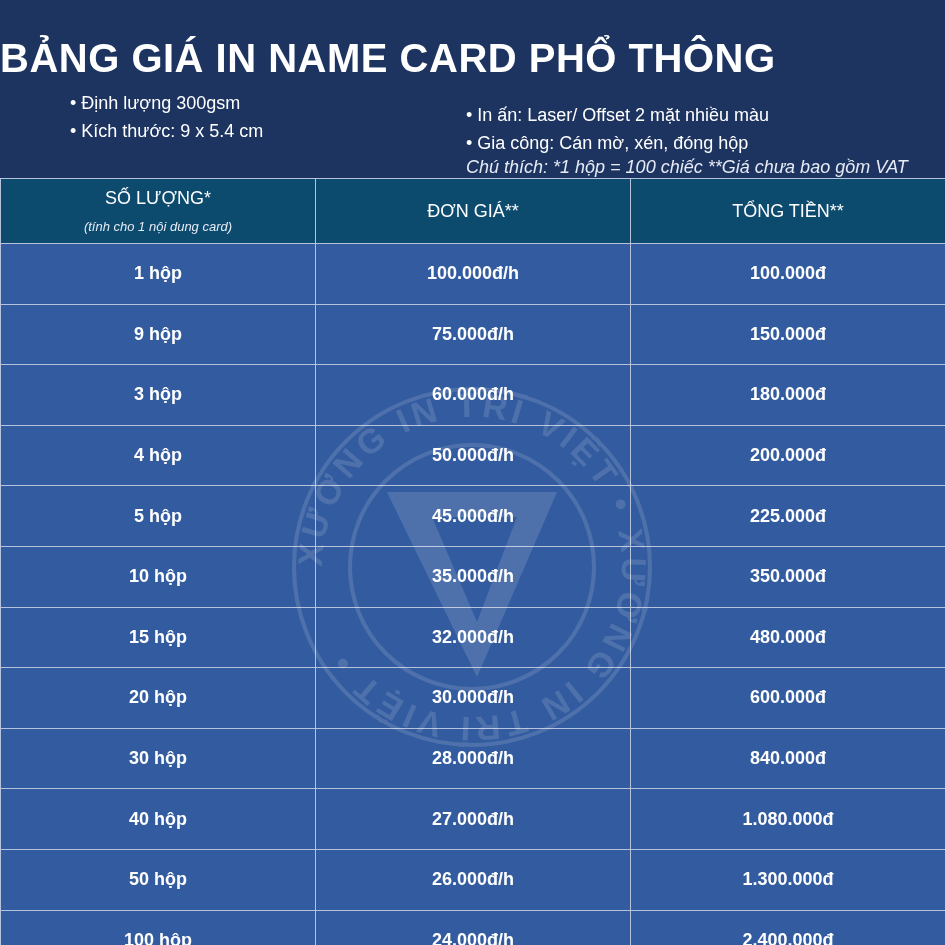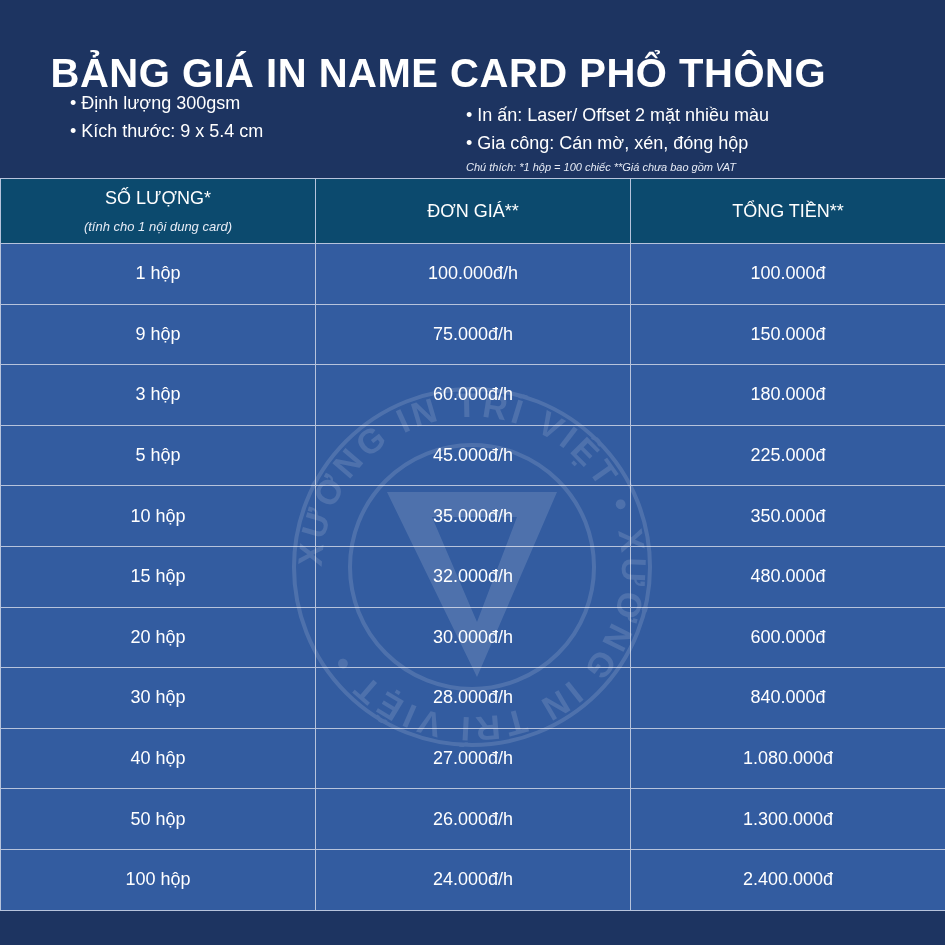--- a/index.html
+++ b/index.html
@@ -1,27 +1,27 @@
 <!DOCTYPE html>
 <html><head>
 <meta charset="utf-8">
 <style>
   html, body { margin:0; padding:0; }
   body { width:945px; height:945px; overflow:hidden; background:#1d3461; font-family:"Liberation Sans", sans-serif; }
   .page { position:relative; width:945px; height:945px; background:#1d3461; }
   .header { position:absolute; left:0; top:0; width:945px; height:178px; background:#1d3461; }
-  .title { position:absolute; left:0; top:51px; width:826px; text-align:right; color:#fff; font-weight:bold; font-size:40px; letter-spacing:0.5px; }
+  .title { position:absolute; left:0; top:36px; width:826px; text-align:left; color:#fff; font-weight:bold; font-size:40px; letter-spacing:0.5px; }
   .specs { position:absolute; top:90px; color:#fff; font-size:18px; line-height:27.5px; }
   .specs.left { left:70px; }
   .specs.right { left:466px;margin-top:12px; }
-  .note { font-style:italic; font-size:11px; color:#e6ebf5; line-height:20px; }
+  .note { font-style:italic; font-size:18px; color:#e6ebf5; line-height:20px; }
   table { position:absolute; left:0; top:178px; width:945px; border-collapse:collapse; table-layout:fixed; }
   th, td { border:1px solid #b7c3dc; text-align:center; color:#fff; }
   th { background:#0c4a6e; height:62px; font-weight:normal; font-size:18px; }
-  td { background:#335ca0; height:57.6px; font-size:18px; font-weight:normal; }
+  td { background:#335ca0; height:57.6px; font-size:18px; font-weight:bold; }
   .th-sub { display:block; font-style:italic; font-size:13px; color:#e6ebf5; margin-top:10px; }
   .watermark { position:absolute; left:292px; top:387px; width:360px; height:360px; pointer-events:none; opacity:0.13; }
 </style>
 </head>
 <body>
 
 <div class="page">
   <div class="header">
     <div class="title">BẢNG GIÁ IN NAME CARD PHỔ THÔNG</div>
     <div class="specs left">
@@ -59,20 +59,25 @@
         </tr>
         <tr>
           <td>9 hộp</td>
           <td>75.000đ/h</td>
           <td>150.000đ</td>
         </tr>
         <tr>
           <td>3 hộp</td>
           <td>60.000đ/h</td>
           <td>180.000đ</td>
+        </tr>
+        <tr>
+          <td>4 hộp</td>
+          <td>50.000đ/h</td>
+          <td>200.000đ</td>
         </tr>
         <tr>
           <td>5 hộp</td>
           <td>45.000đ/h</td>
           <td>225.000đ</td>
         </tr>
         <tr>
           <td>10 hộp</td>
           <td>35.000đ/h</td>
           <td>350.000đ</td>

